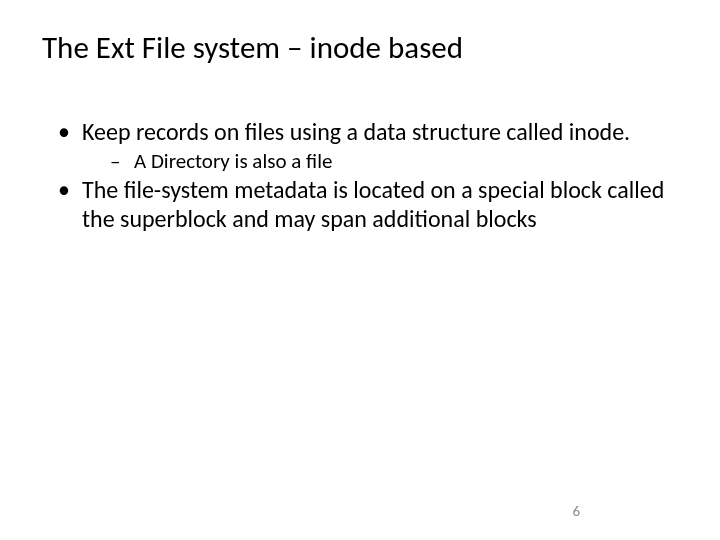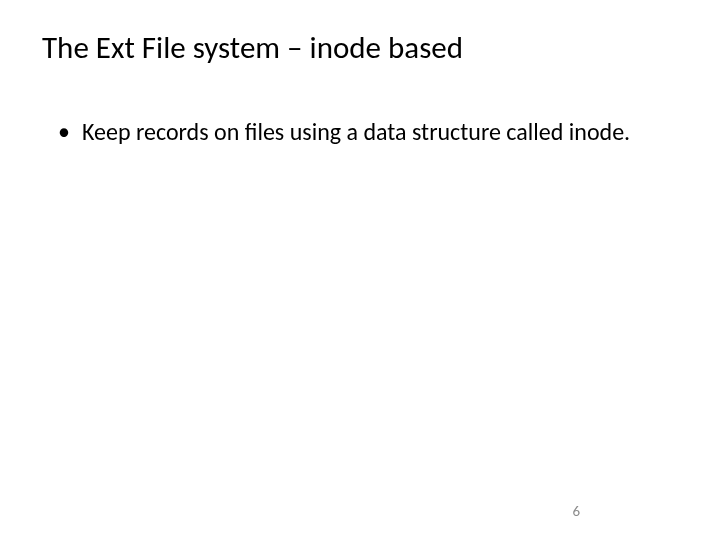--- a/index.html
+++ b/index.html
@@ -84,18 +84,26 @@
 </head>
 <body>
 
 <div class="slide">
   <div class="title">The Ext File system – inode based</div>
 
   <div class="body">
     <ul class="level1">
       <li>
         <span>Keep records on files using a data structure called inode.</span>
+        <ul class="level2">
+          <li>
+            <span>A Directory is also a file</span>
+          </li>
+        </ul>
+      </li>
+      <li>
+        <span>The file-system metadata is located on a special block called the superblock and may span additional blocks</span>
       </li>
     </ul>
   </div>
 
   <div class="page-number">6</div>
 </div>
 
 </body></html>

